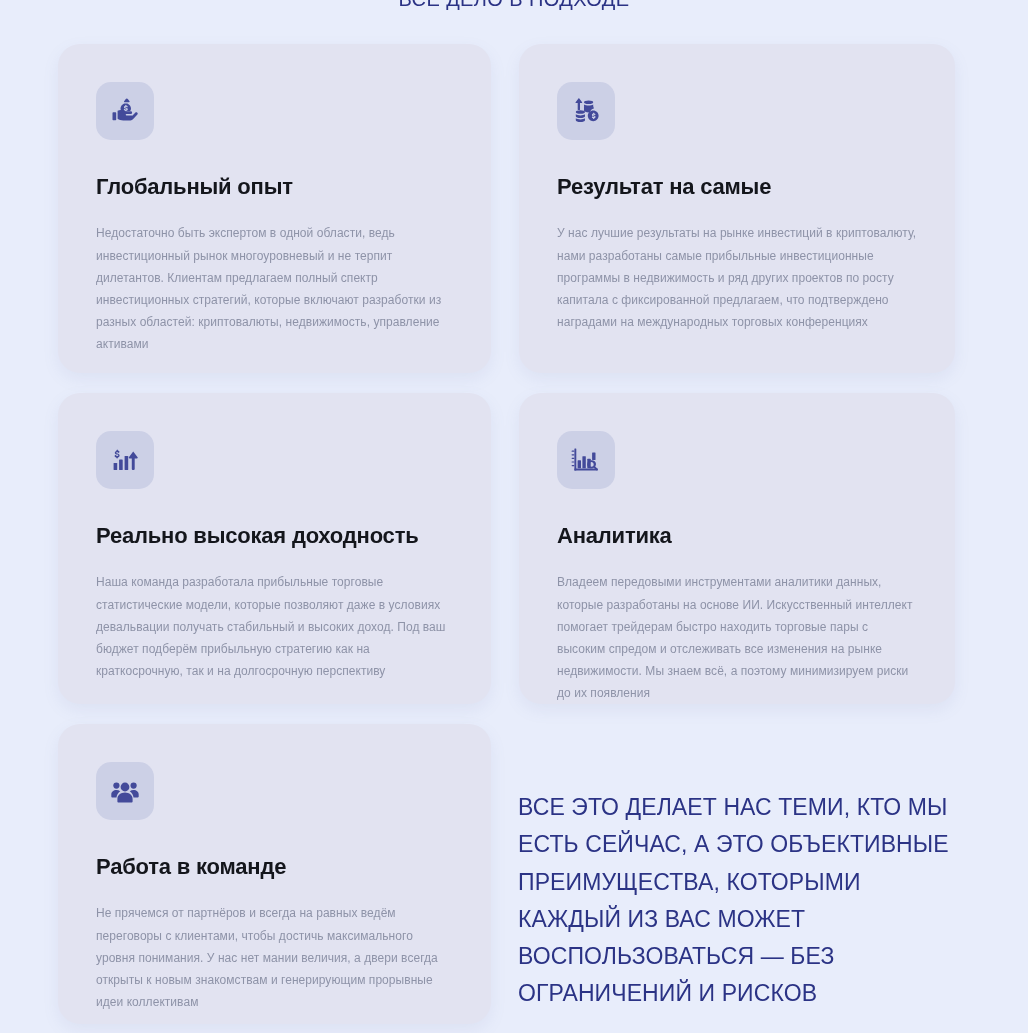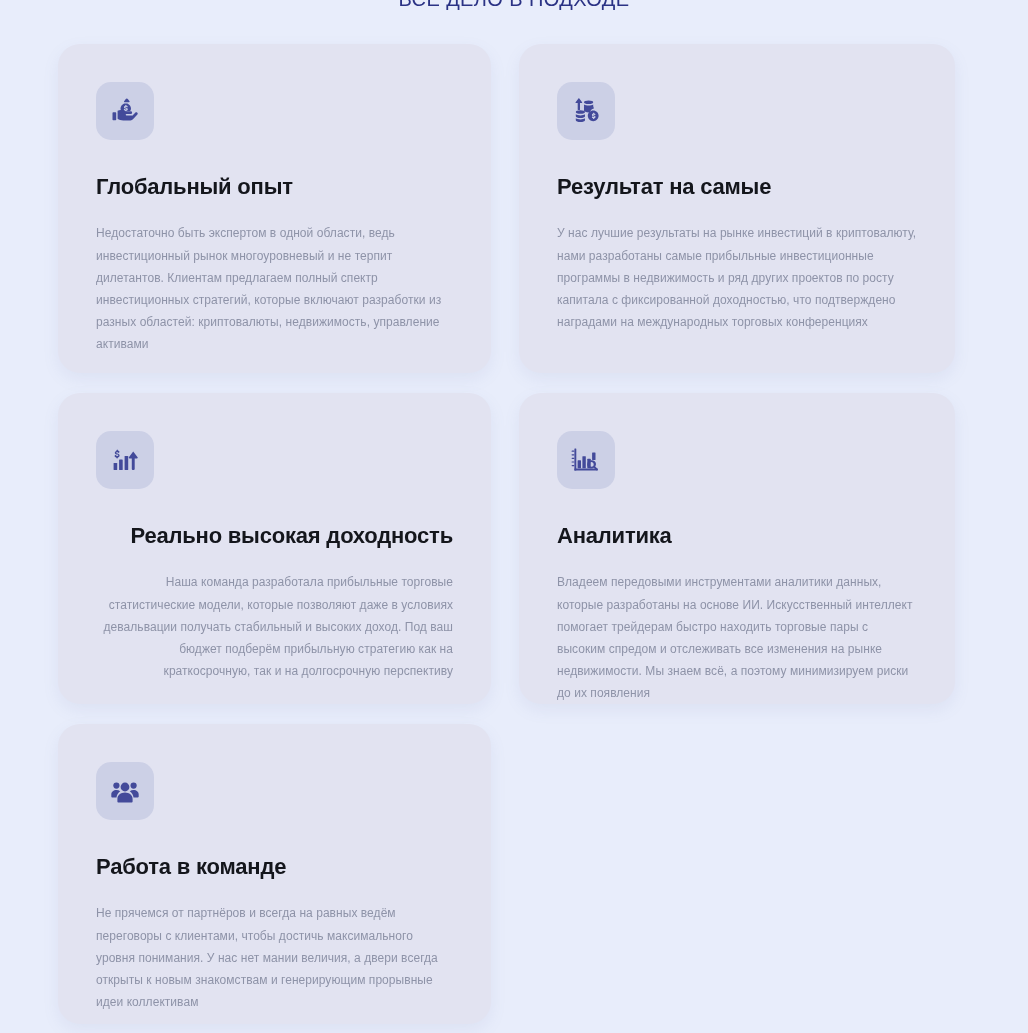--- a/index.html
+++ b/index.html
@@ -54,21 +54,21 @@
     border-radius: 22px;
     padding: 38px 38px 34px 38px;
     box-shadow: 0 6px 16px rgba(120,128,180,0.10);
     position: relative;
   }
 
   
   .card.c1 { grid-column: 1; grid-row: 1; height: 329px; margin-bottom: 20px; }
   .card.c2 { grid-column: 2; grid-row: 1; height: 329px; margin-bottom: 20px; }
   
-  .card.c3 { grid-column: 1; grid-row: 2; height: 311px; margin-bottom: 20px; text-align: right; }
+  .card.c3 { grid-column: 1; grid-row: 2; height: 311px; margin-bottom: 20px; }
   .card.c4 { grid-column: 2; grid-row: 2; height: 311px; margin-bottom: 20px; }
   
   .card.c5 { grid-column: 1; grid-row: 3; height: 300px; }
 
   .icon-tile {
     width: 58px;
     height: 58px;
     border-radius: 15px;
     background: #ccd0e6;
     display: flex;
@@ -141,21 +141,21 @@
           <ellipse cx="18.6" cy="7.2" rx="4.6" ry="1.8"></ellipse>
           <path d="M14 9.5v2c0 1 2.1 1.8 4.6 1.8s4.6-.8 4.6-1.8v-2c-1.1.7-2.8 1.1-4.6 1.1s-3.5-.4-4.6-1.1z"></path>
           <path d="M14 13.6v2c0 1 2.1 1.8 4.6 1.8.5 0 1 0 1.4-.1.3-1.4 1.2-2.6 2.4-3.3.5-.3 1-.5 1.5-.6-.3.1-.3-1.6-.3-1.6v-.3c-1.1.7-2.8 1.1-4.6 1.1s-3.9-.3-5-1z"></path>
           <ellipse cx="10.4" cy="17" rx="4.6" ry="1.8"></ellipse>
           <path d="M5.8 19.3v2c0 1 2.1 1.8 4.6 1.8s4.6-.8 4.6-1.8v-2c-1.1.7-2.8 1.1-4.6 1.1s-3.5-.4-4.6-1.1z"></path>
           <path d="M5.8 23.3v2c0 1 2.1 1.8 4.6 1.8s4.6-.8 4.6-1.8v-2c-1.1.7-2.8 1.1-4.6 1.1s-3.5-.4-4.6-1.1z"></path>
           <path d="M23.2 15.4c-3 0-5.4 2.4-5.4 5.4s2.4 5.4 5.4 5.4 5.4-2.4 5.4-5.4-2.4-5.4-5.4-5.4zm.5 2.2c.3 0 .6.2.6.6v.3c.6.1 1.1.5 1.1 1 0 .3-.2.6-.6.6-.2 0-.4-.1-.5-.2-.1-.1-.3-.2-.6-.2-.4 0-.6.2-.6.4 0 .2.2.3.8.4.9.2 1.6.5 1.6 1.4 0 .7-.5 1.1-1.2 1.3v.3c0 .3-.3.6-.6.6s-.6-.2-.6-.6v-.3c-.7-.1-1.2-.5-1.2-1 0-.3.3-.6.6-.6.2 0 .4.1.5.2.2.2.4.3.7.3.4 0 .7-.1.7-.4 0-.2-.2-.3-.9-.5-.8-.2-1.5-.5-1.5-1.3 0-.6.5-1.1 1.1-1.3v-.3c0-.4.3-.6.6-.6z"></path>
         </svg>
       </div>
       <div class="card-title">Результат на самые</div>
-      <div class="card-text">У нас лучшие результаты на рынке инвестиций в криптовалюту, нами разработаны самые прибыльные инвестиционные программы в недвижимость и ряд других проектов по росту капитала с фиксированной доходностью, что подтверждено наградами на международных торговых конференциях</div>
+      <div class="card-text">У нас лучшие результаты на рынке инвестиций в криптовалюту, нами разработаны самые прибыльные инвестиционные программы в недвижимость и ряд других проектов по росту капитала с фиксированной предлагаем, что подтверждено наградами на международных торговых конференциях</div>
     </div>
 
     <div class="card c3">
       <div class="icon-tile">
         <svg width="32" height="32" viewBox="0 0 32 32" fill="#434a9a">
           <path d="M8.1 5.4c.4 0 .8.3.8.8v.4c.9.2 1.6.8 1.6 1.5 0 .5-.4.8-.8.8-.3 0-.6-.1-.7-.4-.2-.2-.5-.3-.9-.3-.6 0-1 .3-1 .6 0 .4.4.5 1.3.7 1.3.3 2.2.8 2.2 2 0 1-.7 1.7-1.7 1.9v.4c0 .5-.4.8-.8.8s-.8-.3-.8-.8v-.4c-1-.2-1.7-.8-1.7-1.5 0-.5.4-.8.8-.8.3 0 .6.1.7.4.2.3.6.4 1.1.4.7 0 1.1-.2 1.1-.6 0-.4-.4-.5-1.4-.7-1.2-.3-2.1-.8-2.1-1.9 0-.9.7-1.6 1.6-1.8v-.4c0-.5.3-.8.7-.8z"></path>
           <path d="M24.2 7.6l-4.3 5.6c-.4.5 0 1.2.6 1.2h2.3v10.7c0 .5.4.9.9.9h1.1c.5 0 .9-.4.9-.9V14.4h2.3c.6 0 1-.7.6-1.2l-4.4-5.6z"></path>
           <rect x="4.6" y="19" width="3.6" height="7" rx="0.6"></rect>
           <rect x="10.1" y="15.4" width="3.6" height="10.6" rx="0.6"></rect>
           <rect x="15.6" y="11.9" width="3.6" height="14.1" rx="0.6"></rect>
@@ -196,14 +196,15 @@
           <rect x="22.1" y="8.6" width="3.4" height="7.4" rx="0.5"></rect>
           <path d="M21.4 16.2c-2.3 0-4.2 1.9-4.2 4.2s1.9 4.2 4.2 4.2c.9 0 1.8-.3 2.4-.8l2.3 2.3c.4.4 1 .4 1.4 0 .4-.4.4-1 0-1.4l-2.3-2.3c.5-.7.8-1.5.8-2.4 0-2.3-1.9-3.8-4.6-3.8zm0 1.9c1.3 0 2.3 1 2.3 2.3s-1 2.3-2.3 2.3-2.3-1-2.3-2.3 1-2.3 2.3-2.3z"></path>
         </svg>
       </div>
       <div class="card-title">Аналитика</div>
       <div class="card-text">Владеем передовыми инструментами аналитики данных, которые разработаны на основе ИИ. Искусственный интеллект помогает трейдерам быстро находить торговые пары с высоким спредом и отслеживать все изменения на рынке недвижимости. Мы знаем всё, а поэтому минимизируем риски до их появления</div>
     </div>
 
   </div>
 
+  <div class="closing">ВСЕ ЭТО ДЕЛАЕТ НАС ТЕМИ, КТО МЫ ЕСТЬ СЕЙЧАС, А ЭТО ОБЪЕКТИВНЫЕ ПРЕИМУЩЕСТВА, КОТОРЫМИ КАЖДЫЙ ИЗ ВАС МОЖЕТ ВОСПОЛЬЗОВАТЬСЯ — БЕЗ ОГРАНИЧЕНИЙ И РИСКОВ</div>
 
 </div>
 
 </body></html>

